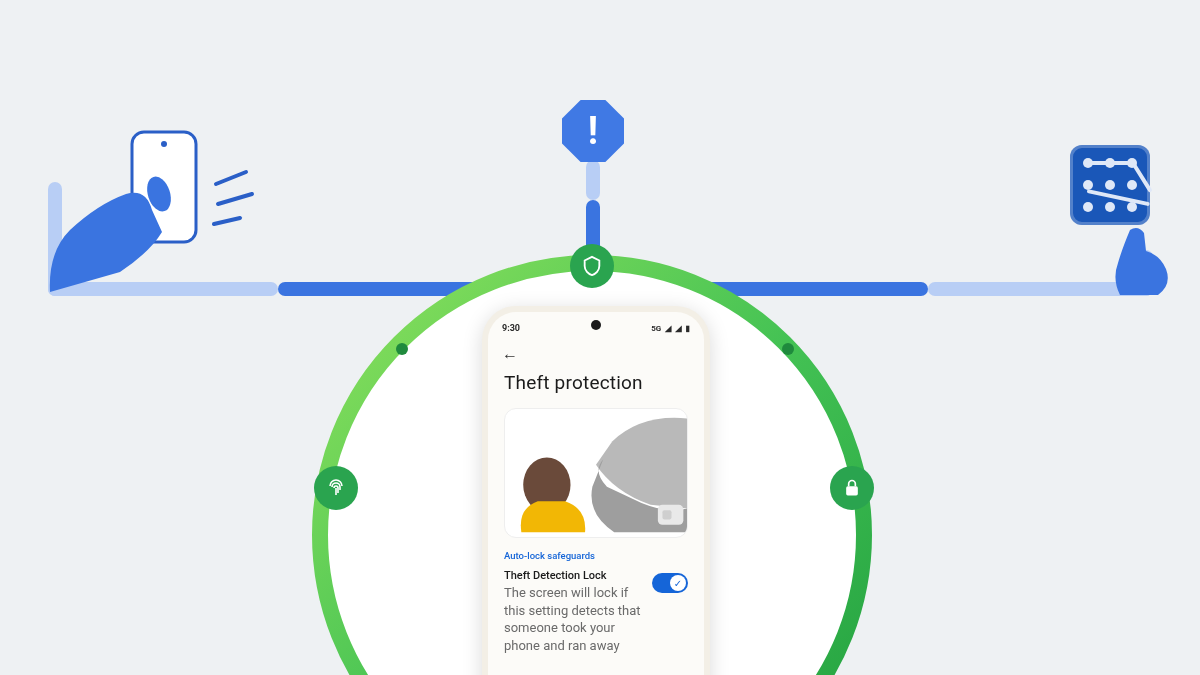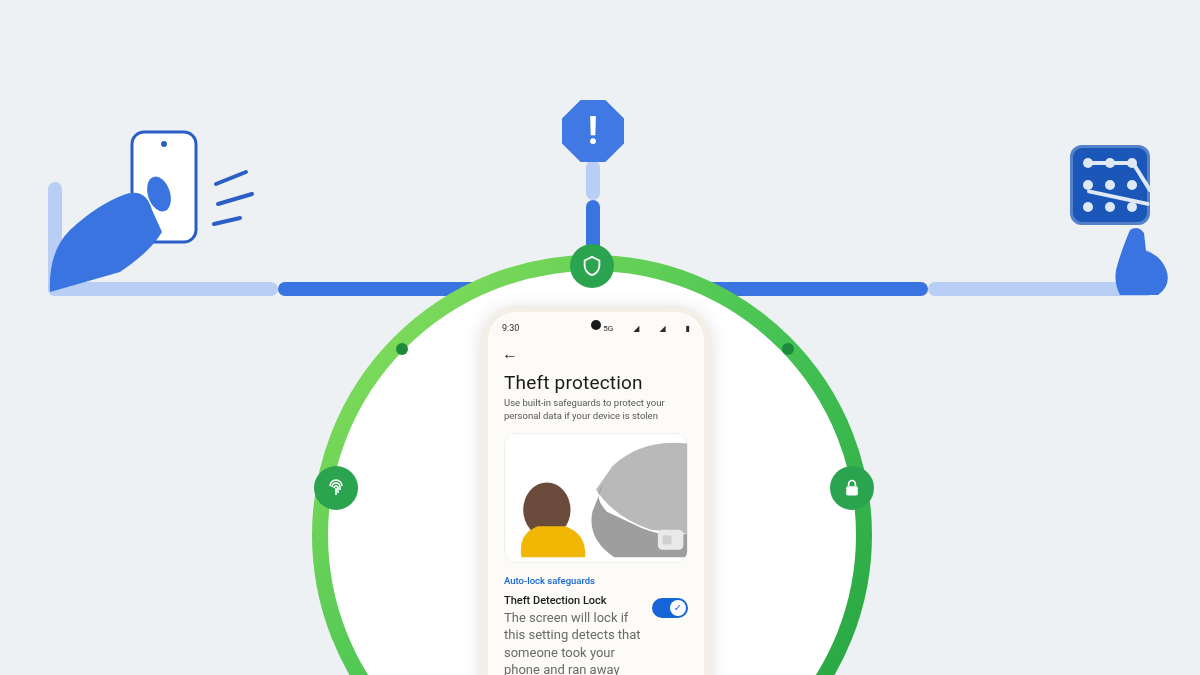--- a/index.html
+++ b/index.html
@@ -112,39 +112,39 @@
     overflow:hidden;
     position:relative;
     display:flex; flex-direction:column;
   }
   .notch {
     position:absolute; top:8px; left:50%; transform:translateX(-50%);
     width:10px; height:10px; background:#1a1a1a; border-radius:50%;
   }
   .statusbar {
     height:26px; display:flex; justify-content:space-between; align-items:center;
-    padding: 6px 14px 0; font-size:9px; color:#2a2a2a; font-weight:400;
-  }
-  .status-right { display:flex; gap:20px; align-items:flex-end; font-size:8px; }
+    padding: 6px 14px 0; font-size:9px; color:#2a2a2a; font-weight:700;
+  }
+  .status-right { display:flex; gap:4px; align-items:flex-end; font-size:8px; }
   .sig { display:inline-block; }
 
   .appbar {
     padding: 6px 14px 2px;
   }
   .back-arrow {
     font-size:16px; color:#333; display:inline-block;
   }
 
   .content {
     padding: 6px 16px 0;
     flex:1;
     overflow:hidden;
   }
   .title {
-    font-size:19px; font-weight:400; color:#1b1b1b; margin-bottom:2px;
+    font-size:19px; font-weight:400; color:#1b1b1b; margin-bottom:14px;
     letter-spacing:0.2px;
   }
   .subtitle {
     font-size:9.5px; color:#565656; line-height:1.4; margin-bottom:10px;
   }
   .illus {
     width:100%; height:130px; background:#fff; border:1px solid #eee;
     border-radius:12px; position:relative; overflow:hidden; margin-bottom:12px;
   }
   .illus svg { width:100%; height:100%; }
@@ -272,21 +272,20 @@
         <span>▮</span>
       </span>
     </div>
 
     <div class="appbar">
       <span class="back-arrow">←</span>
     </div>
 
     <div class="content">
       <h1 class="title">Theft protection</h1>
-      <p class="subtitle">Use built-in safeguards to protect your personal data if your device is stolen</p>
 
       <div class="illus">
         <svg viewBox="0 0 200 130">
           <path d="M 200 5 Q 150 0 118 30 L 100 56 Q 120 86 160 100 L 200 104 Z" fill="#b9b9b9"></path>
           <path d="M 108 50 Q 96 64 112 80 L 150 98 Q 180 110 200 104 L 200 130 L 120 130 Q 90 110 96 80 Z" fill="#9e9e9e"></path>
           <ellipse cx="46" cy="78" rx="26" ry="30" fill="#6a4a3a"></ellipse>
           <path d="M 18 130 Q 14 104 36 96 L 66 96 Q 90 104 88 130 Z" fill="#f2b705"></path>
           <rect x="168" y="100" width="28" height="22" rx="5" fill="#e9e9e9"></rect>
           <rect x="173" y="106" width="10" height="10" rx="2" fill="#cfcfcf"></rect>
         </svg>

